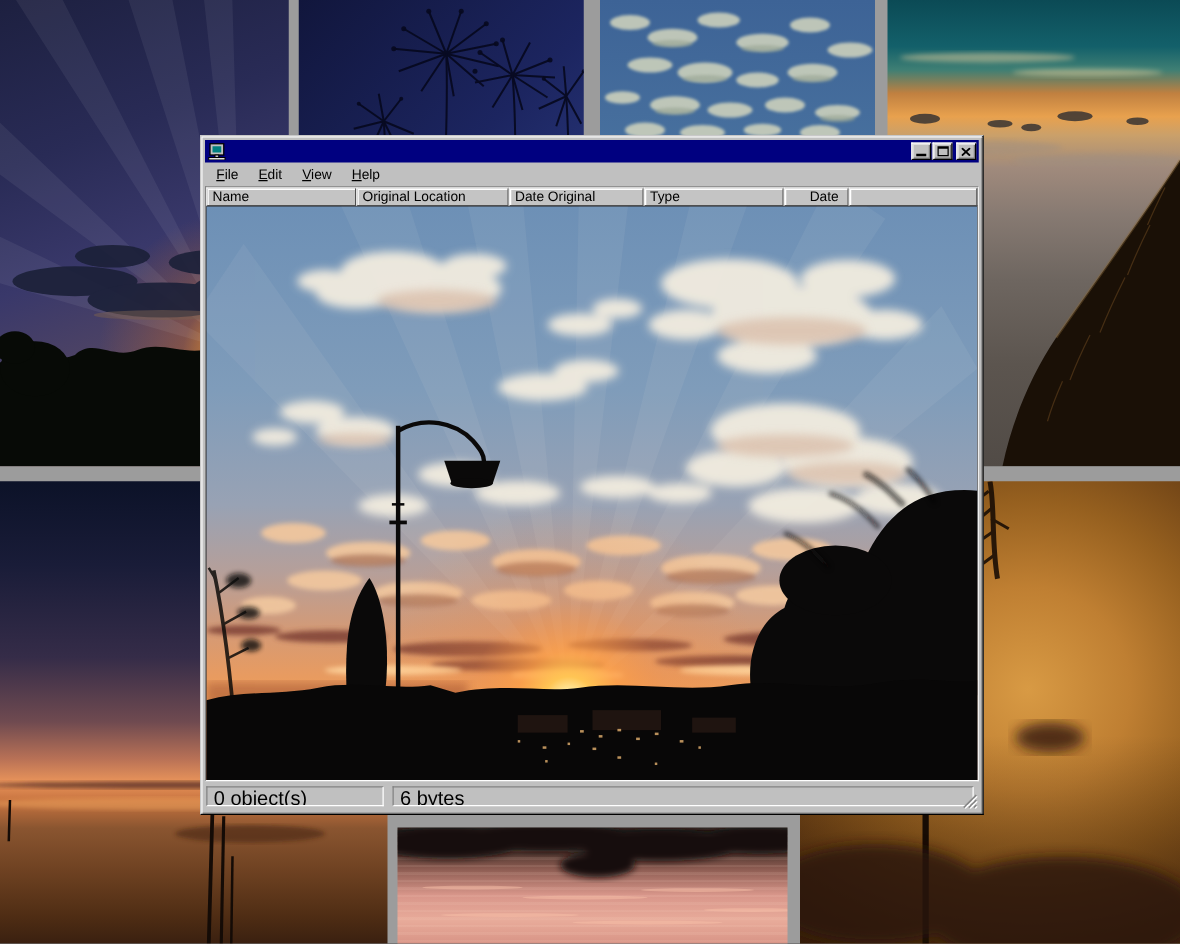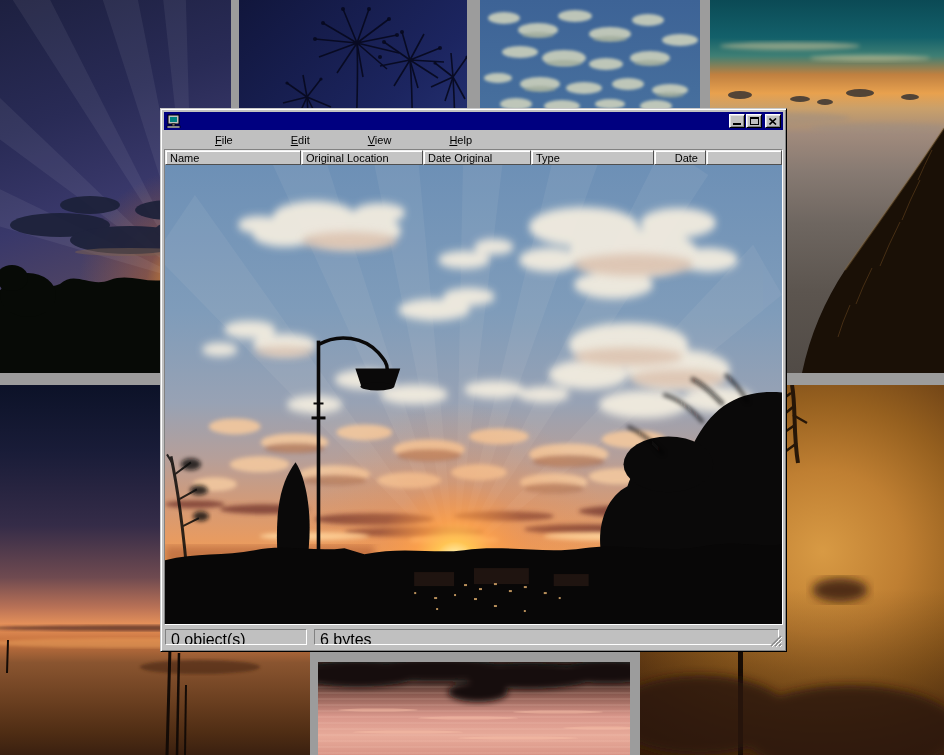--- a/index.html
+++ b/index.html
@@ -40,21 +40,21 @@
   .titlebar .ttext{color:#fff;font-size:11px;font-weight:bold;flex:1 1 auto;
                    white-space:nowrap;overflow:hidden;}
   .tbtns{display:flex;align-items:center;gap:1px;}
   .tbtn{width:16px;height:14px;background:#c0c0c0;border:1px solid;border-color:#fff #000 #000 #fff;
         box-shadow:inset 1px 1px 0 #dfdfdf, inset -1px -1px 0 #808080;
         display:flex;align-items:flex-end;justify-content:center;box-sizing:border-box;padding:2px;}
   .tbtn.close{margin-left:2px;}
   .g-min{width:8px;height:2px;background:#000;margin:0 auto;}
   .g-max{width:9px;height:8px;border:1px solid #000;border-top-width:2px;box-sizing:border-box;margin:auto;}
   .menubar{height:19px;display:flex;align-items:center;flex:0 0 auto;padding-left:1px;}
-  .menuitem{font-size:11px;color:#000;padding:3px 8px;cursor:default;margin-left:42px;}
+  .menuitem{font-size:11px;color:#000;padding:3px 8px;cursor:default;}
   .listwrap{flex:1 1 auto;display:flex;flex-direction:column;border:1px solid;
             border-color:#828282 #fff #fff #828282;min-height:0;}
   .colheaders{height:15px;display:flex;flex:0 0 auto;background:#c0c0c0;}
   .hcell{box-sizing:border-box;height:15px;background:#c4c4c4;border:1px solid;
          border-color:#efefef #4f4f4f #4f4f4f #efefef;box-shadow:inset 1px 1px 0 #fff;
          font-size:11px;color:#000;padding:1px 4px 0 4px;overflow:hidden;white-space:nowrap;}
   .hcell.num{text-align:right;padding-right:7px;}
   .client{flex:1 1 auto;position:relative;background:#0a0a0c;min-height:0;overflow:hidden;}
   .client svg{position:absolute;inset:0;width:100%;height:100%;display:block;}
   .statusbar{height:20px;flex:0 0 auto;display:flex;gap:7px;align-items:center;
@@ -293,24 +293,24 @@
 
     <div class="menubar">
       <span class="menuitem"><u>F</u>ile</span>
       <span class="menuitem"><u>E</u>dit</span>
       <span class="menuitem"><u>V</u>iew</span>
       <span class="menuitem"><u>H</u>elp</span>
     </div>
 
     <div class="listwrap">
       <div class="colheaders">
-        <div class="hcell" style="width:136px">Name</div>
+        <div class="hcell" style="width:120px">Name</div>
         <div class="hcell" style="width:122px">Original Location</div>
         <div class="hcell" style="width:108px">Date Original</div>
-        <div class="hcell" style="width:123px">Type</div>
+        <div class="hcell" style="width:112px">Type</div>
         <div class="hcell num" style="width:52px">Date</div>
         <div class="hcell" style="flex:1"></div>
       </div>
 
       <div class="client">
 
         <svg viewBox="0 0 619 460" preserveAspectRatio="none">
           <defs>
             <linearGradient id="sky" x1="0" y1="0" x2="0" y2="1">
               <stop offset="0" stop-color="#6d90b6"></stop>

